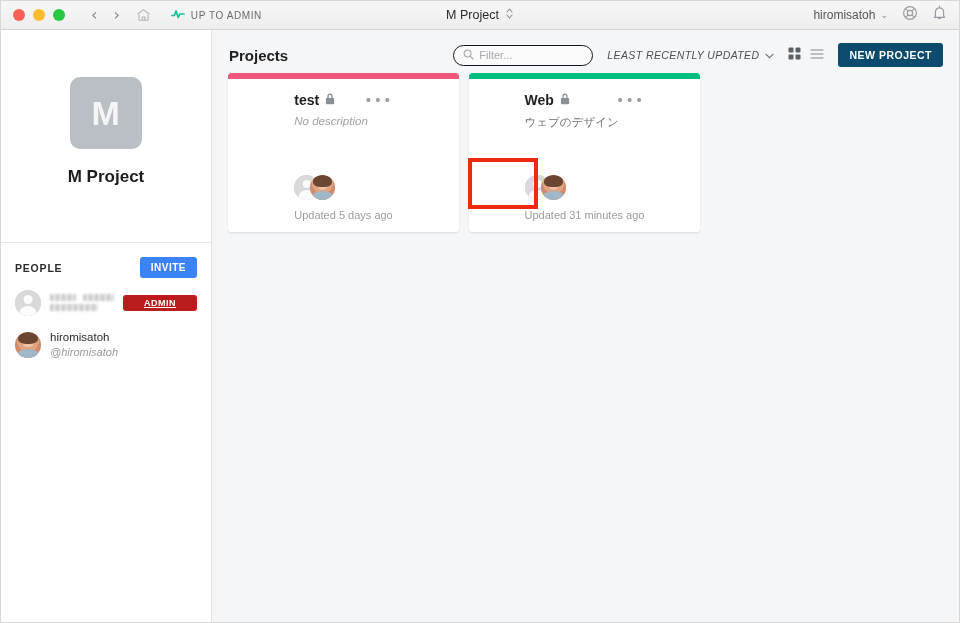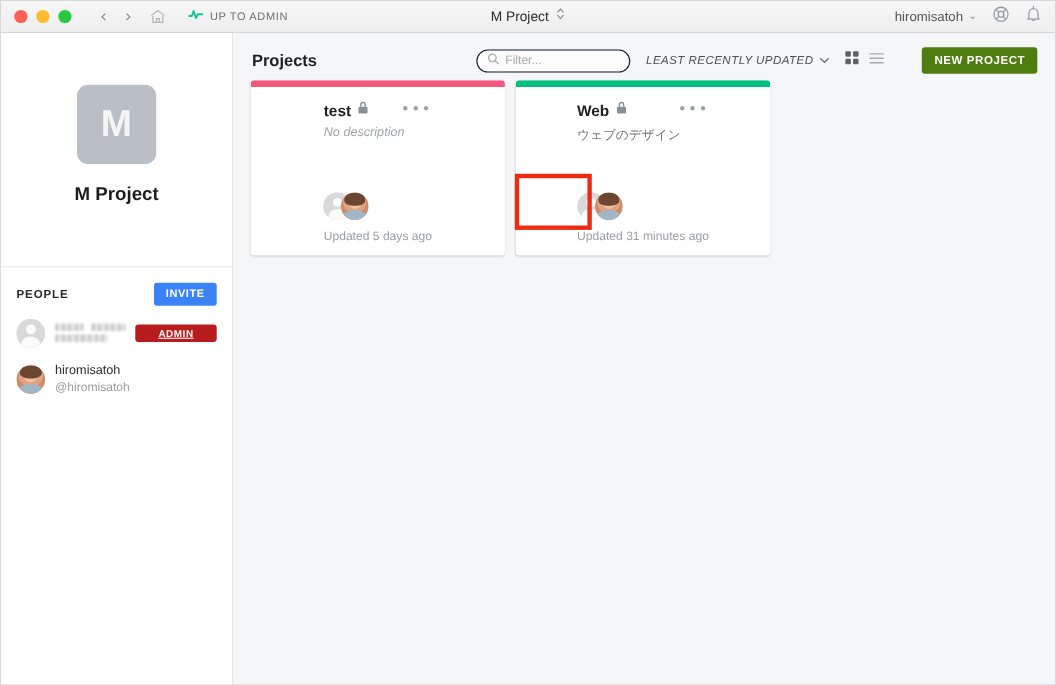--- a/index.html
+++ b/index.html
@@ -205,20 +205,21 @@
   .person-text { min-width: 0; flex: 1; }
   .person-name {
     font-size: 11.5px;
     color: #2b2b2b;
     line-height: 1.3;
   }
   .person-handle {
     font-size: 11px;
     color: #9b9b9b;
     line-height: 1.35;
+    font-style: italic;
   }
 
   
   .redacted-wrap { padding-top: 1px; }
   .redacted-row { display: flex; gap: 7px; margin-bottom: 3px; }
   .redacted-bar {
     height: 7px;
     border-radius: 1px;
     background:
       repeating-linear-gradient(90deg,
@@ -304,31 +305,30 @@
     letter-spacing: 0.4px;
     color: #4b4f54;
     cursor: pointer;
     font-style: italic;
   }
 
   .view-toggles { display: flex; align-items: center; gap: 9px; }
   .vt { cursor: pointer; display: block; }
 
   .new-project-btn {
-    background: #4d7c0f;
+    background: #0c4a6e;
     color: #ffffff;
     border: none;
     border-radius: 3px;
     font-size: 10.5px;
     font-weight: 700;
     letter-spacing: 0.5px;
     padding: 6px 11px;
     cursor: pointer;
     font-family: "Liberation Sans", sans-serif;
-    margin-left: 20px;
   }
 
   
   .cards {
     display: flex;
     gap: 10px;
     padding: 0 16px;
     margin-top: 0px;
   }
   .card {

